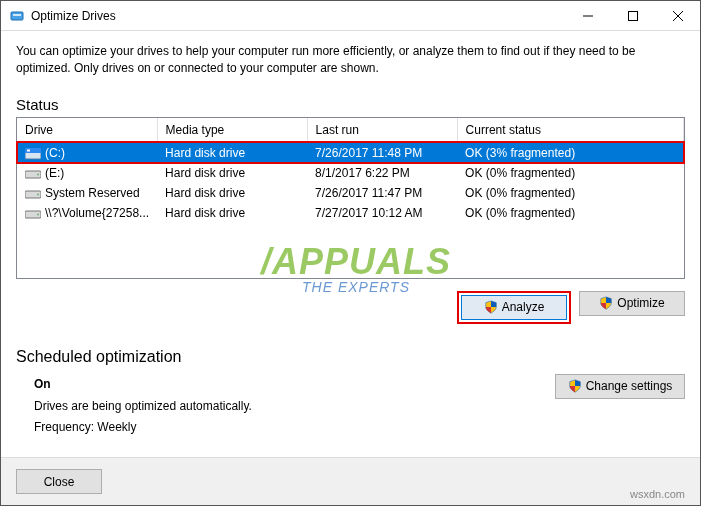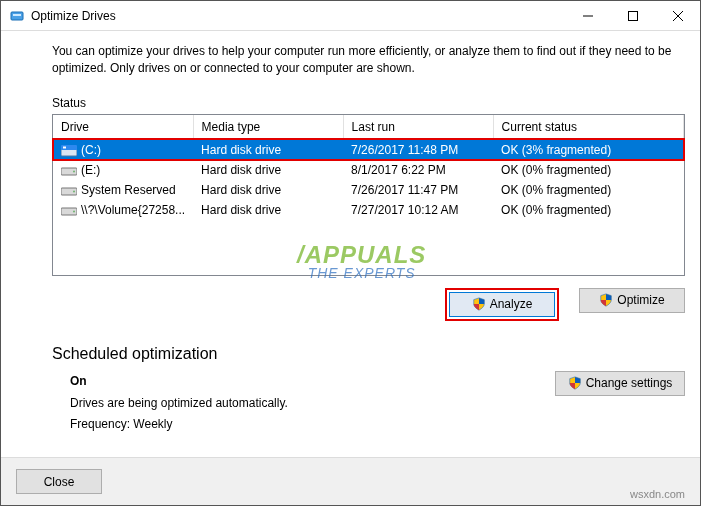--- a/index.html
+++ b/index.html
@@ -2,44 +2,44 @@
 <html><head>
 <meta charset="utf-8">
 <style>
   * { box-sizing: border-box; margin: 0; padding: 0; font-family: "Segoe UI", Tahoma, sans-serif; }
   body { background: #fff; width: 701px; height: 506px; overflow: hidden; font-size: 12px; color: #000; }
   .window { width: 701px; height: 506px; border: 1px solid #555; display: flex; flex-direction: column; background: #fff; }
   .titlebar { height: 30px; background: #fff; display: flex; align-items: center; border-bottom: 1px solid #ddd; }
   .titlebar-icon { width: 16px; height: 16px; margin: 0 6px 0 8px; }
   .titlebar-text { flex: 1; font-size: 12px; color: #000; }
   .titlebar-btn { width: 45px; height: 29px; display: flex; align-items: center; justify-content: center; color: #000; }
-  .content { flex: 1; padding: 12px 15px 0 15px; display: flex; flex-direction: column; position: relative; margin-left: 36px; }
+  .content { flex: 1; padding: 12px 15px 0 15px; display: flex; flex-direction: column; position: relative; }
   .intro { font-size: 12px; line-height: 1.45; color: #000; margin-bottom: 18px; }
-  .group-label { font-size: 12px; margin-bottom: 4px; }
+  .group-label { font-size: 15px; margin-bottom: 4px; }
   .table-wrap { border: 1px solid #828790; background: #fff; }
   .table { width: 100%; border-collapse: collapse; }
   .table th { text-align: left; font-weight: 400; font-size: 12px; padding: 5px 8px; background: #fff; border-right: 1px solid #e1e1e1; border-bottom: 1px solid #e1e1e1; }
   .table td { font-size: 12px; padding: 3px 8px; white-space: nowrap; }
   .table tbody tr.selected { background: #0078d7; color: #fff; }
   .drive-icon { display: inline-block; width: 16px; height: 11px; margin-right: 4px; vertical-align: middle; }
   .red-row { outline: 2px solid #e20000; outline-offset: -1px; }
   .filler-row td { height: 55px; }
-  .action-row { display: flex; justify-content: flex-end; gap: 20px; margin-top: 12px; }
+  .action-row { display: flex; justify-content: flex-end; gap: 8px; margin-top: 12px; }
   .btn { min-width: 106px; height: 25px; border: 1px solid #adadad; background: #e1e1e1; font-size: 12px; display: inline-flex; align-items: center; justify-content: center; gap: 4px; padding: 0 10px; }
   .btn-default { border: 1px solid #0078d7; background: #e1e9f3; }
   .btn .shield { width: 14px; height: 14px; }
   .sched-label { font-size: 16px; margin-top: 24px; margin-bottom: 8px; }
   .sched-body { display: flex; }
   .sched-text { flex: 1; padding-left: 18px; font-size: 12px; line-height: 1.7; }
   .sched-text .on { font-weight: 600; margin-bottom: 2px; }
   .sched-btn-col { display: flex; align-items: flex-start; }
   .footer { height: 48px; background: #f0f0f0; border-top: 1px solid #dcdcdc; display: flex; align-items: center; justify-content: flex-start; padding: 0 15px; }
   .footer .btn { min-width: 86px; }
   .watermark { position: absolute; left: 260px; top: 210px; pointer-events: none; opacity: 0.7; font-family: Impact, sans-serif; font-style: italic; }
-  .watermark .logo1 { font-size: 24px; color: #72b322; font-weight: 800; letter-spacing: 1px; }
+  .watermark .logo1 { font-size: 36px; color: #72b322; font-weight: 800; letter-spacing: 1px; }
   .watermark .logo2 { font-size: 14px; color: #2b6dbf; letter-spacing: 1px; margin-top:-4px; text-align:center }
   .watermark-wsx { position: absolute; right: 16px; bottom: 6px; font-size: 11px; color: #888; pointer-events:none; }
   .red-btn-wrap { border: 2px solid #e20000; padding: 2px; display: inline-flex; }
 </style>
 </head>
 <body>
 <div class="window">
 
   <div class="titlebar">
     <span class="titlebar-icon">

